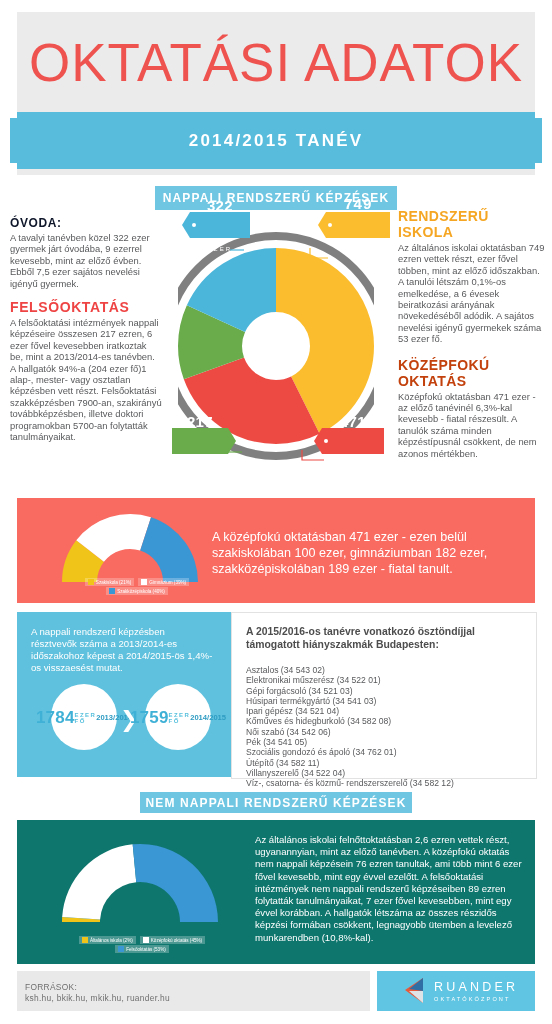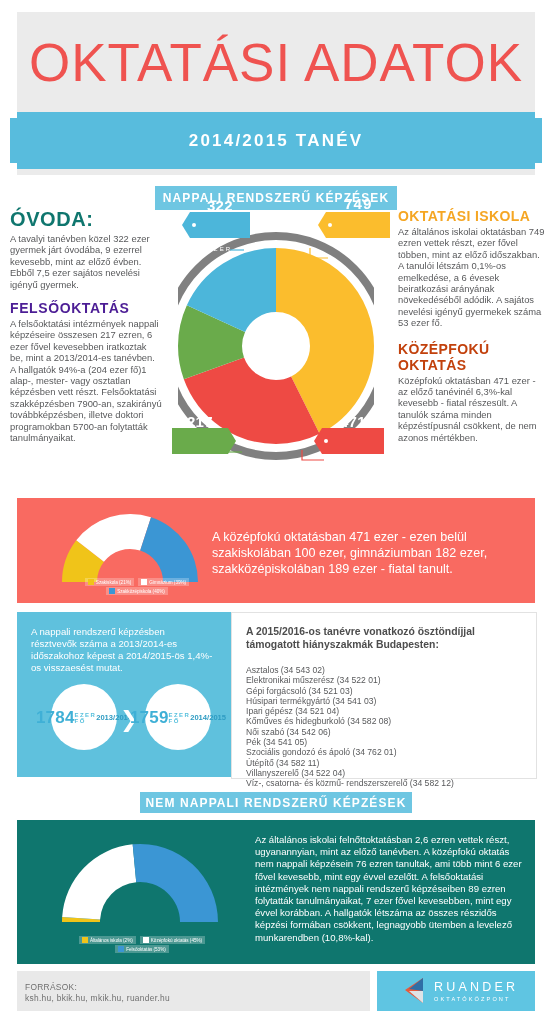--- a/index.html
+++ b/index.html
@@ -33,22 +33,22 @@
     position:absolute;background:#6ec6e2;color:#fff;
     display:flex;align-items:center;justify-content:center;
     font-size:12px;font-weight:bold;letter-spacing:1.1px;
   }
   #banner-nappali{left:155px;top:186px;width:242px;height:24px;}
   #banner-nemnappali{left:140px;top:792px;width:272px;height:21px;}
 
   
   .col-left{position:absolute;left:10px;top:208px;width:152px;}
   .col-right{position:absolute;left:398px;top:208px;width:148px;}
-  .h-blue{color:#0f766e;font-size:20px;font-weight:bold;letter-spacing:.6px;margin:0 0 2px 0;}
-  .h-green{color:#4c1d95;font-size:14px;font-weight:bold;letter-spacing:.6px;margin:10px 0 2px 0;}
+  .h-blue{color:#0f172a;font-size:12px;font-weight:bold;letter-spacing:.6px;margin:8px 0 2px 0;}
+  .h-green{color:#ef4444;font-size:14px;font-weight:bold;letter-spacing:.6px;margin:10px 0 2px 0;}
   .h-orange{color:#f5a623;font-size:14px;font-weight:bold;letter-spacing:.4px;margin:0 0 2px 0;}
   .h-red{color:#c2410c;font-size:14px;font-weight:bold;letter-spacing:.4px;margin:12px 0 2px 0;}
   .body-txt{color:#58595b;font-size:9.4px;line-height:11.4px;margin:0;}
 
   
   .donut-wrap{position:absolute;left:178px;top:212px;width:196px;height:268px;}
   .donut-svg{position:absolute;left:0;top:14px;}
 
   .tag{position:absolute;height:26px;color:#fff;display:flex;flex-direction:column;
        align-items:center;justify-content:center;line-height:1;gap:32px;}
@@ -119,21 +119,21 @@
   <div class="banner" id="banner-nappali">NAPPALI RENDSZERŰ KÉPZÉSEK</div>
 
   <div class="col-left">
     <p class="h-blue">ÓVODA:</p>
     <p class="body-txt">A tavalyi tanévben közel 322 ezer gyermek járt óvodába, 9 ezerrel kevesebb, mint az előző évben. Ebből 7,5 ezer sajátos nevelési igényű gyermek.</p>
     <p class="h-green">FELSŐOKTATÁS</p>
     <p class="body-txt">A felsőoktatási intézmények nappali képzéseire összesen 217 ezren, 6 ezer fővel kevesebben iratkoztak be, mint a 2013/2014-es tanévben. A hallgatók 94%-a (204 ezer fő)1 alap-, mester- vagy osztatlan képzésben vett részt. Felsőoktatási szakképzésben 7900-an, szakirányú továbbképzésben, illetve doktori programokban 5700-an folytatták tanulmányaikat.</p>
   </div>
 
   <div class="col-right">
-    <p class="h-orange">OKTATÁSI ISKOLA</p>
+    <p class="h-orange">RENDSZERŰ ISKOLA</p>
     <p class="body-txt">Az általános iskolai oktatásban 749 ezren vettek részt, ezer fővel többen, mint az előző időszakban. A tanulói létszám 0,1%-os emelkedése, a 6 évesek beiratkozási arányának növekedéséből adódik. A sajátos nevelési igényű gyermekek száma 53 ezer fő.</p>
     <p class="h-red">KÖZÉPFOKÚ OKTATÁS</p>
     <p class="body-txt">Középfokú oktatásban 471 ezer - az előző tanévinél 6,3%-kal kevesebb - fiatal részesült. A tanulók száma minden képzéstípusnál csökkent, de nem azonos mértékben.</p>
   </div>
 
   <div class="donut-wrap">
     <svg class="donut-svg" width="196" height="240" viewBox="0 0 196 240">
 
       <circle cx="98" cy="120" r="110" fill="none" stroke="#808080" stroke-width="8"></circle>
 

